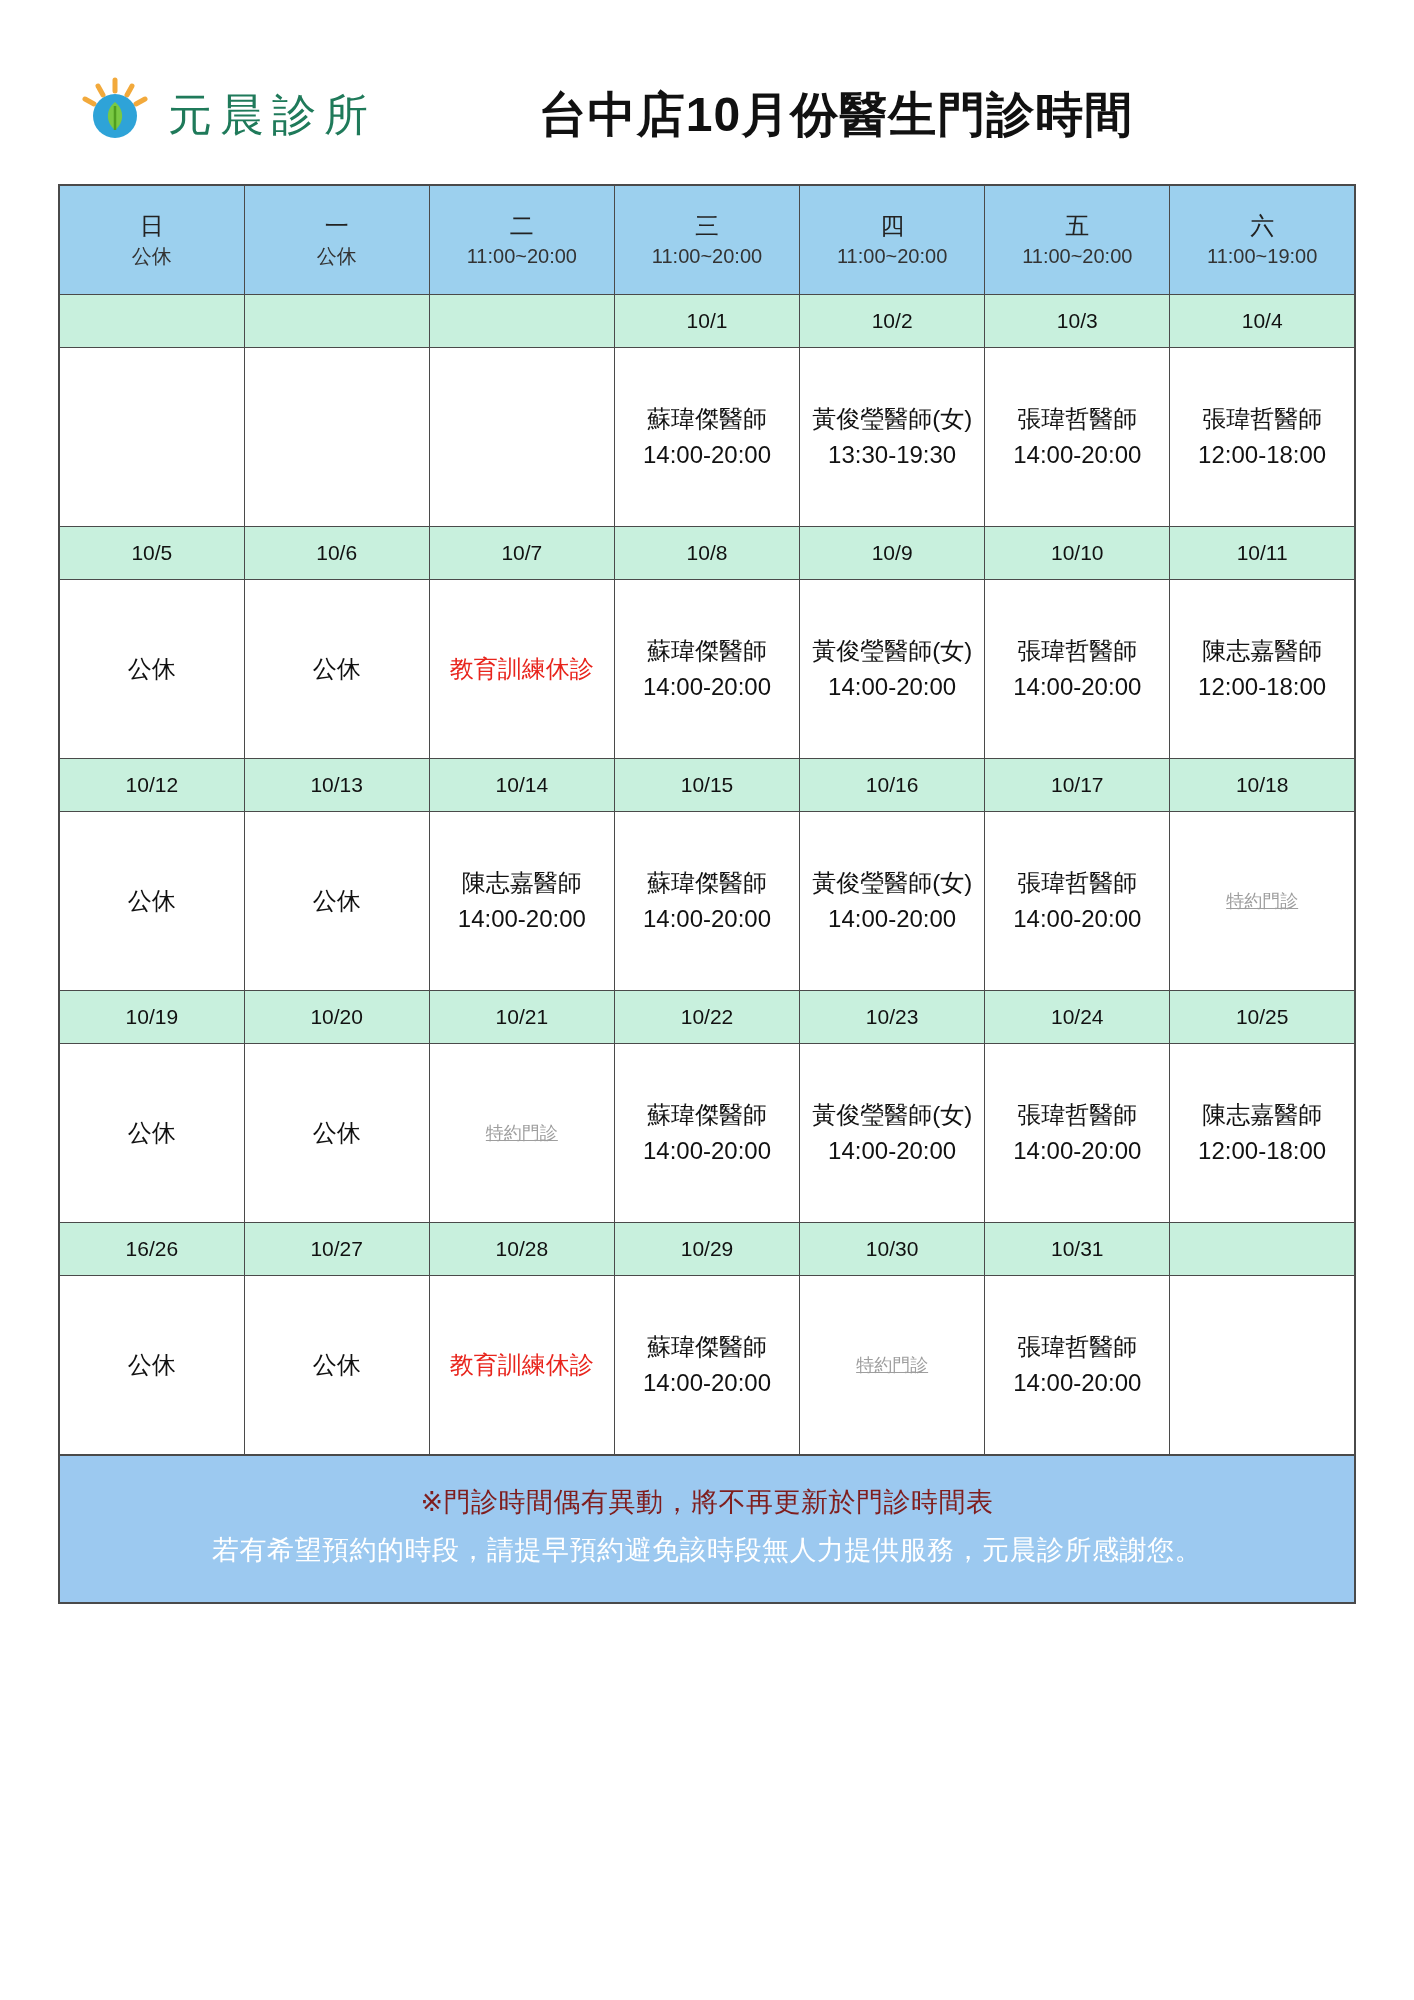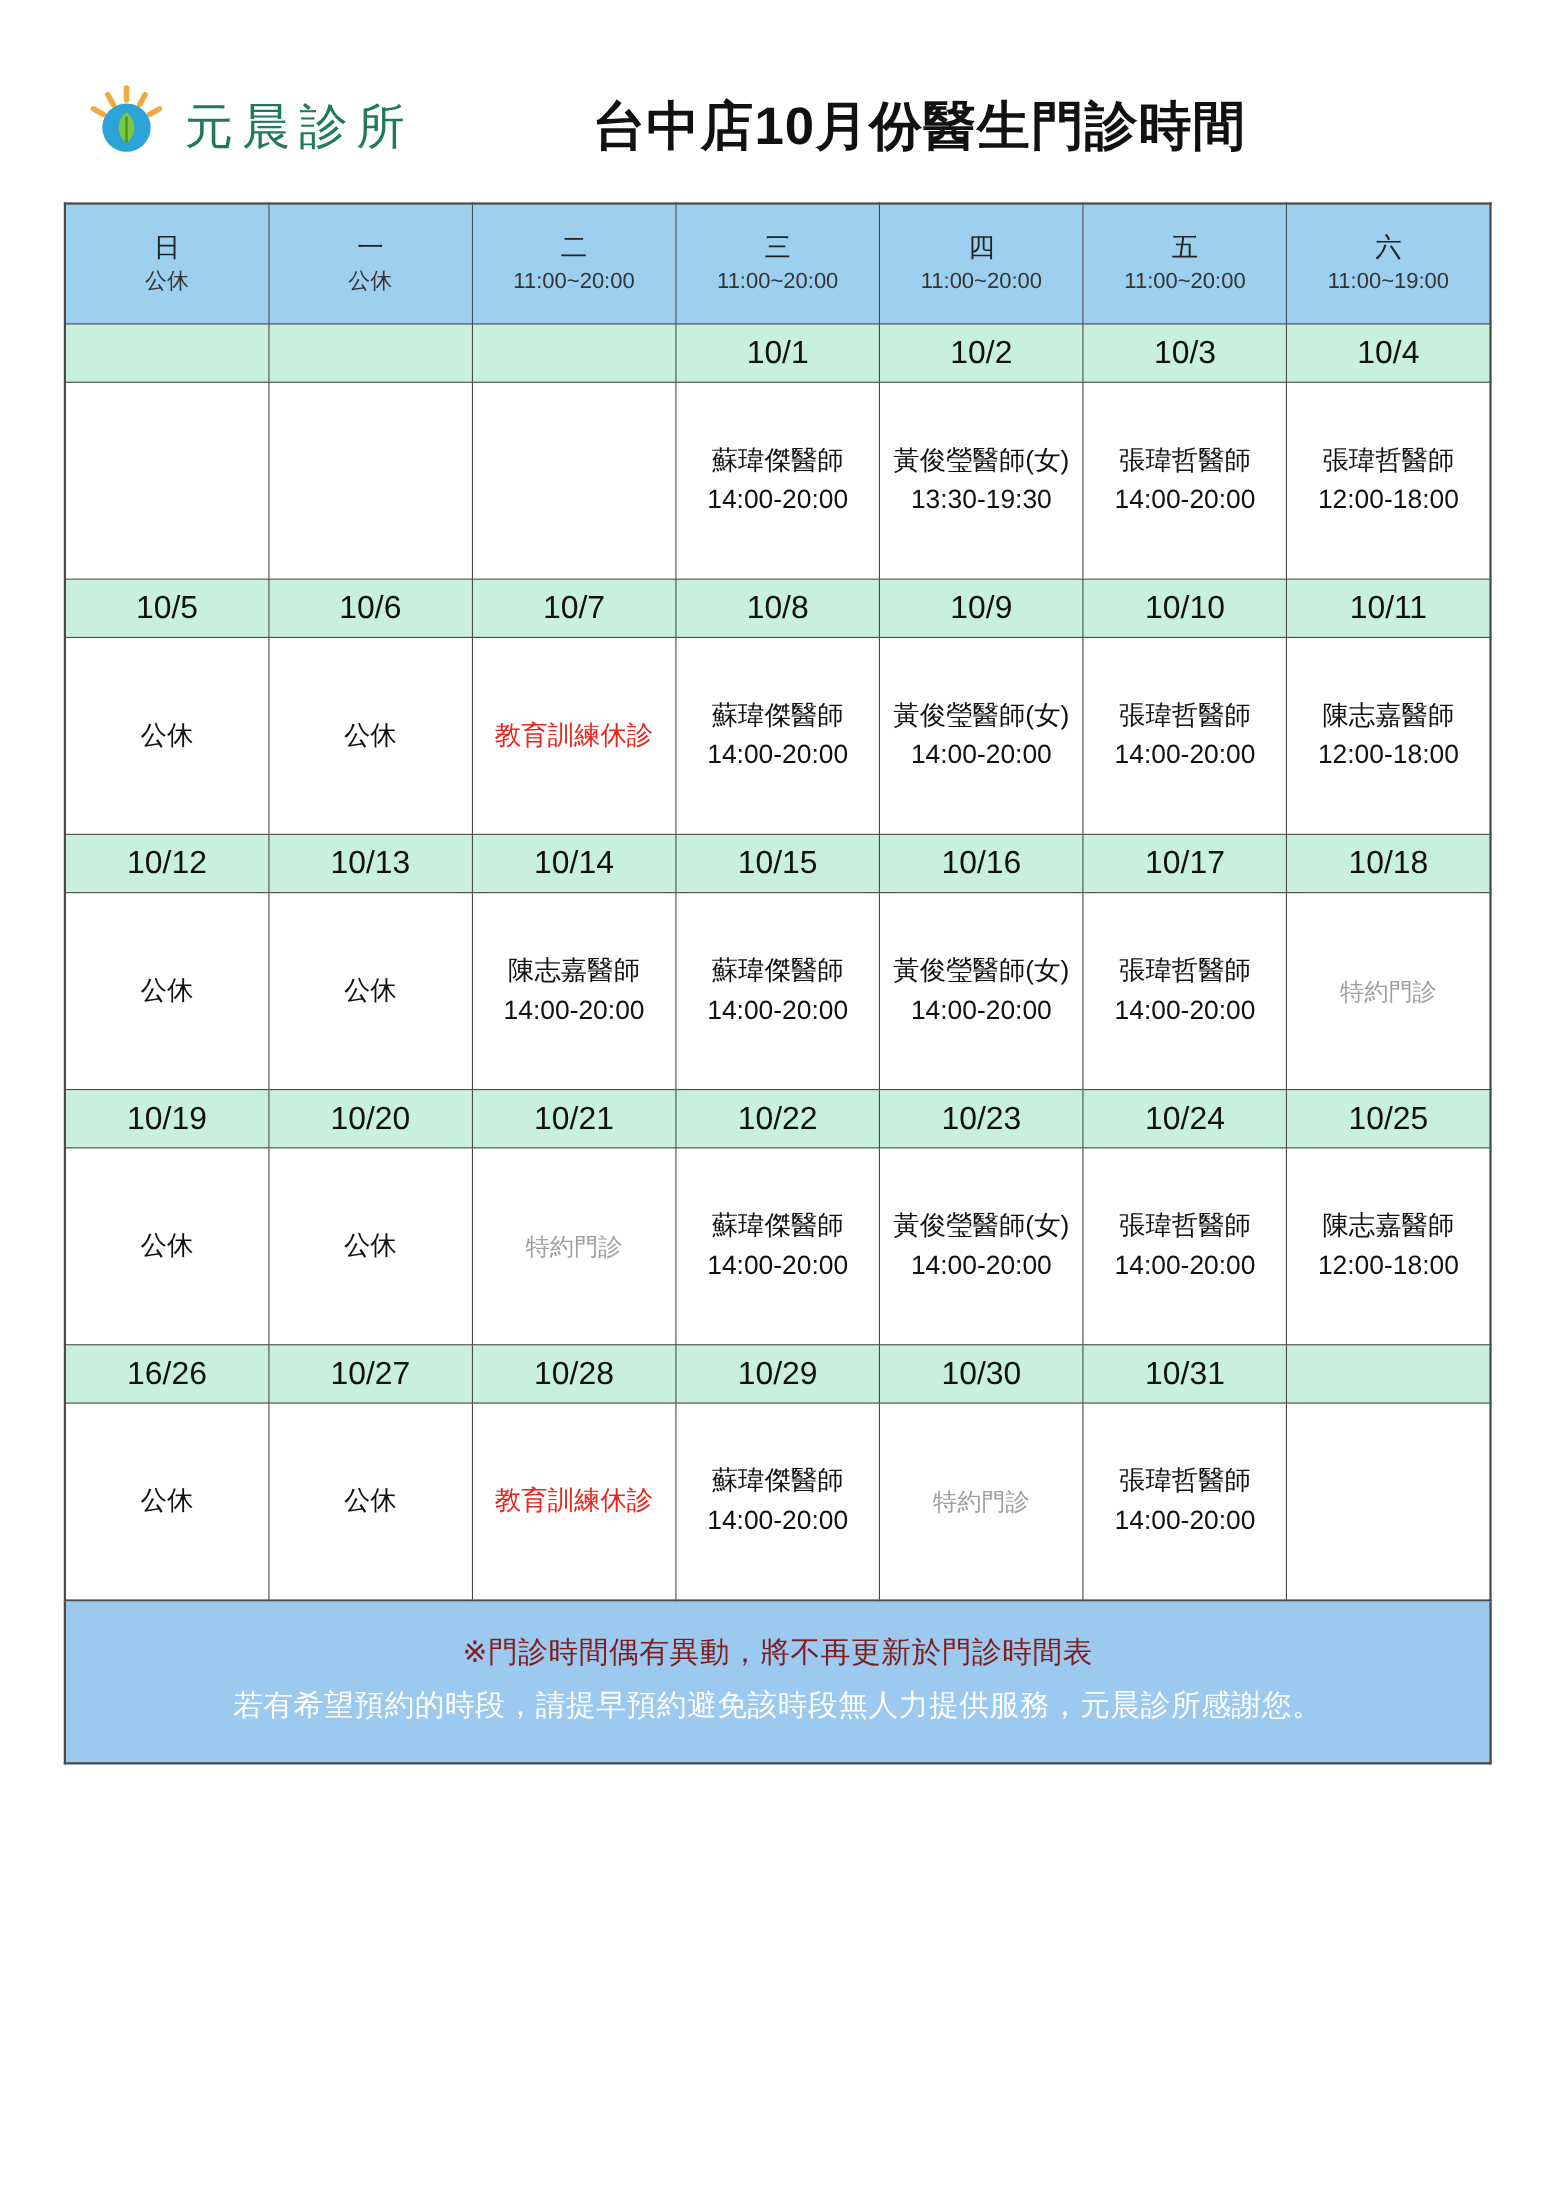--- a/index.html
+++ b/index.html
@@ -86,21 +86,21 @@
   .wd-sub {
     font-size: 20px;
     color: #333;
     line-height: 1.35;
   }
 
   
   tr.date-row td {
     background: #c8f0dd;
     height: 50px;
-    font-size: 29px;
+    font-size: 21px;
     color: #111;
   }
   tr.date-row td.empty {
     background: #c8f0dd;
   }
 
   
   tr.content-row td {
     background: #ffffff;
     height: 170px;
@@ -111,21 +111,22 @@
     font-size: 24px;
     line-height: 1.5;
     color: #111;
   }
   .cell-lines.note-red {
     color: #e8241c;
     font-size: 24px;
   }
   .cell-lines.note-gray {
     color: #9e9e9e;
-    font-size: 22px;
+    font-size: 18px;
+    text-decoration: underline;
   }
 
   
   .footer-band {
     width: 1298px;
     box-sizing: border-box;
     background: #9cc9f0;
     border: 2px solid #4a4a4a;
     border-top: none;
     padding: 26px 20px 30px 20px;

